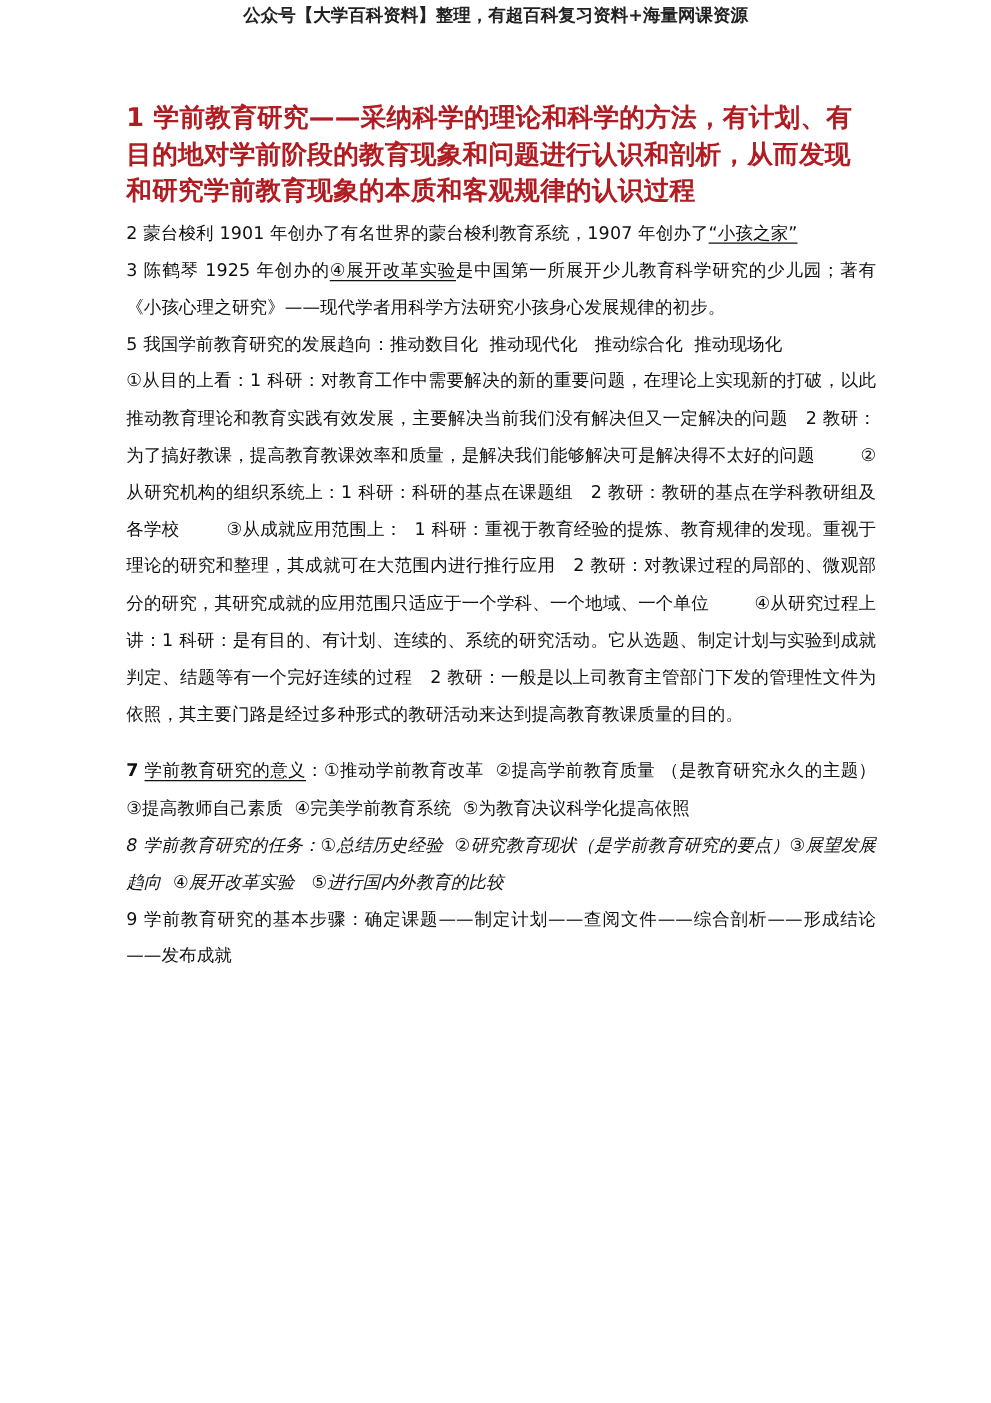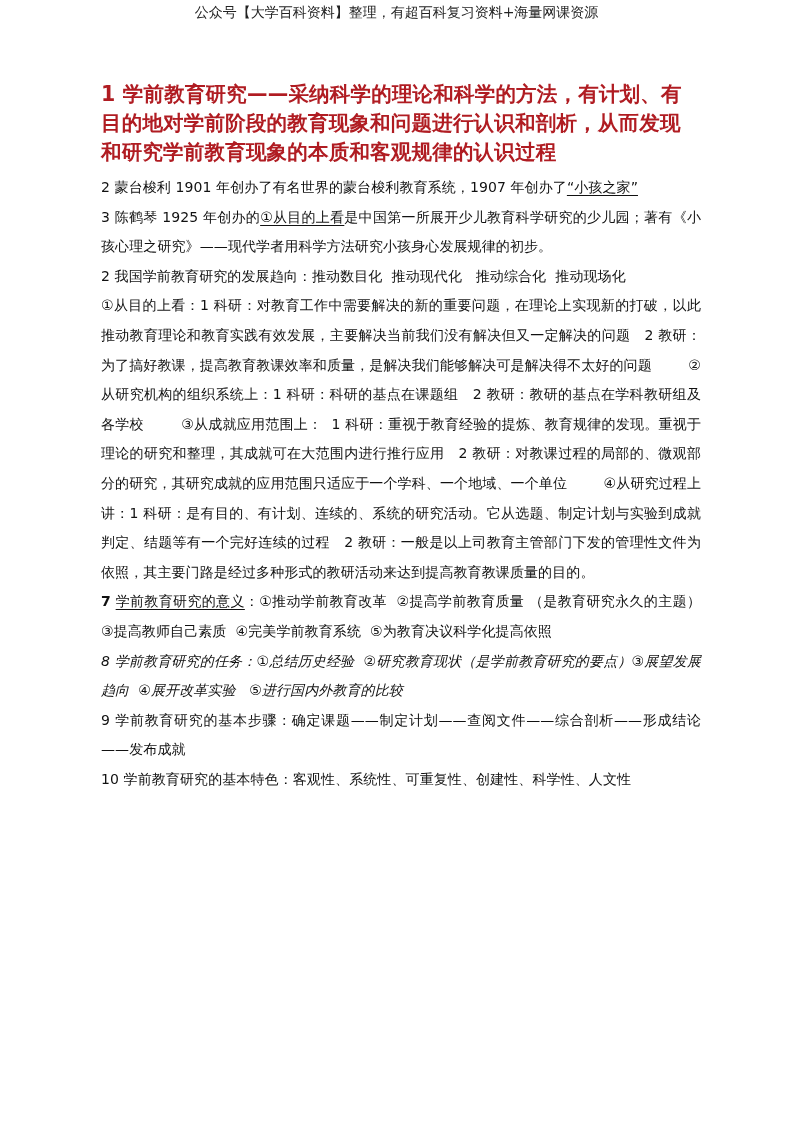--- a/index.html
+++ b/index.html
@@ -1,47 +1,46 @@
 <!DOCTYPE html>
 <html><head>
   <meta charset="utf-8">
   <style>
     html, body { margin: 0; padding: 0; background: #ffffff; }
     body { width: 793px; height: 1122px; position: relative; overflow: hidden;
            font-family: "DejaVu Sans", "Liberation Sans", sans-serif; color: #111; }
     .header { position: absolute; top: 4px; left: 0; width: 793px; text-align: center;
               font-family: "DejaVu Serif", "Liberation Serif", serif; font-size: 14px;
-              color: #222; letter-spacing: 0; }
+              color: #222; letter-spacing: 0; font-weight: bold; }
     .content { position: absolute; left: 101px; top: 80px; width: 600px; }
     .title { color: #b01c22; font-weight: bold; font-size: 20.5px; line-height: 29px;
              margin: 0 0 6px 0; letter-spacing: 0.2px;
              font-family: "DejaVu Sans", "Liberation Sans", sans-serif; }
     .p { font-size: 14px; line-height: 29.6px; margin: 0; text-align: justify;
          letter-spacing: 0.1px; }
     .u { text-decoration: underline; text-underline-offset: 3px; }
     .b { font-weight: bold; }
   </style>
 </head>
 <body>
 
 <div class="header">公众号【大学百科资料】整理，有超百科复习资料+海量网课资源</div>
 
 <div class="content">
   <h1 class="title">1 学前教育研究——采纳科学的理论和科学的方法，有计划、有目的地对学前阶段的教育现象和问题进行认识和剖析，从而发现和研究学前教育现象的本质和客观规律的认识过程</h1>
 
   <p class="p"><span>2 蒙台梭利 1901 年创办了有名世界的蒙台梭利教育系统，1907 年创办了</span><span class="u">“小孩之家”</span></p>
 
-  <p class="p"><span>3 陈鹤琴 1925 年创办的</span><span class="u">①从目的上看</span><span>是中国第一所展开少儿教育科学研究的少儿园；著有《小孩心理之研究》——现代学者用科学方法研究小孩身心发展规律的初步。</span></p>
+  <p class="p"><span>3 陈鹤琴 1925 年创办的</span><span class="u">④展开改革实验</span><span>是中国第一所展开少儿教育科学研究的少儿园；著有《小孩心理之研究》——现代学者用科学方法研究小孩身心发展规律的初步。</span></p>
 
 
-  <p class="p" style="white-space: pre;">2 我国学前教育研究的发展趋向：推动数目化  推动现代化   推动综合化  推动现场化</p>
+  <p class="p" style="white-space: pre;">5 我国学前教育研究的发展趋向：推动数目化  推动现代化   推动综合化  推动现场化</p>
 
   <p class="p" style="white-space: pre-wrap;">①从目的上看：1 科研：对教育工作中需要解决的新的重要问题，在理论上实现新的打破，以此推动教育理论和教育实践有效发展，主要解决当前我们没有解决但又一定解决的问题   2 教研：为了搞好教课，提高教育教课效率和质量，是解决我们能够解决可是解决得不太好的问题        ②从研究机构的组织系统上：1 科研：科研的基点在课题组   2 教研：教研的基点在学科教研组及各学校        ③从成就应用范围上：  1 科研：重视于教育经验的提炼、教育规律的发现。重视于理论的研究和整理，其成就可在大范围内进行推行应用   2 教研：对教课过程的局部的、微观部分的研究，其研究成就的应用范围只适应于一个学科、一个地域、一个单位        ④从研究过程上讲：1 科研：是有目的、有计划、连续的、系统的研究活动。它从选题、制定计划与实验到成就判定、结题等有一个完好连续的过程   2 教研：一般是以上司教育主管部门下发的管理性文件为依照，其主要门路是经过多种形式的教研活动来达到提高教育教课质量的目的。</p>
 
-  <p class="p" style="white-space: pre-wrap;"><span class="b">7</span> <span class="u">学前教育研究的意义</span><span>：①推动学前教育改革  ②提高学前教育质量 （是教育研究永久的主题）③提高教师自己素质  ④完美学前教育系统  ⑤为教育决议科学化提高依照</span></p>
+  <p class="p" style="white-space: pre-wrap; margin-top: 16px;"><span class="b">7</span> <span class="u">学前教育研究的意义</span><span>：①推动学前教育改革  ②提高学前教育质量 （是教育研究永久的主题）③提高教师自己素质  ④完美学前教育系统  ⑤为教育决议科学化提高依照</span></p>
 
   <p class="p" style="white-space: pre-wrap; font-style: italic;">8 学前教育研究的任务：①总结历史经验  ②研究教育现状（是学前教育研究的要点）③展望发展趋向  ④展开改革实验   ⑤进行国内外教育的比较</p>
 
   <p class="p">9 学前教育研究的基本步骤：确定课题——制定计划——查阅文件——综合剖析——形成结论——发布成就</p>
 
-  <p class="p">10 学前教育研究的基本特色：客观性、系统性、可重复性、创建性、科学性、人文性</p>
 
 </div>
 
 </body></html>

